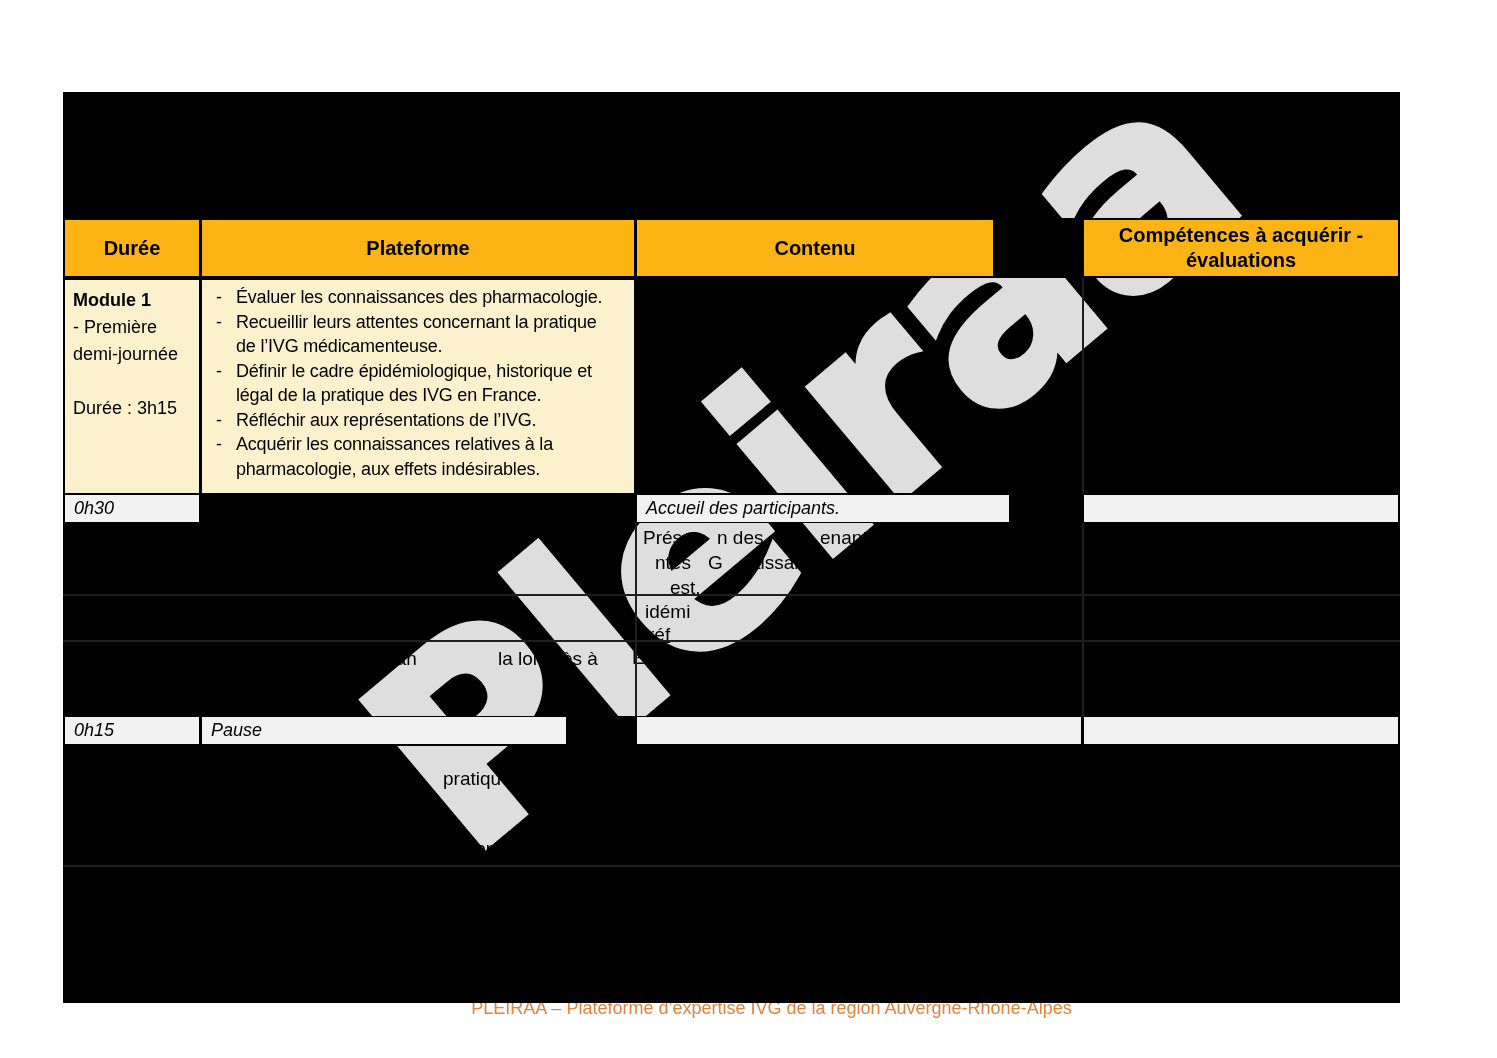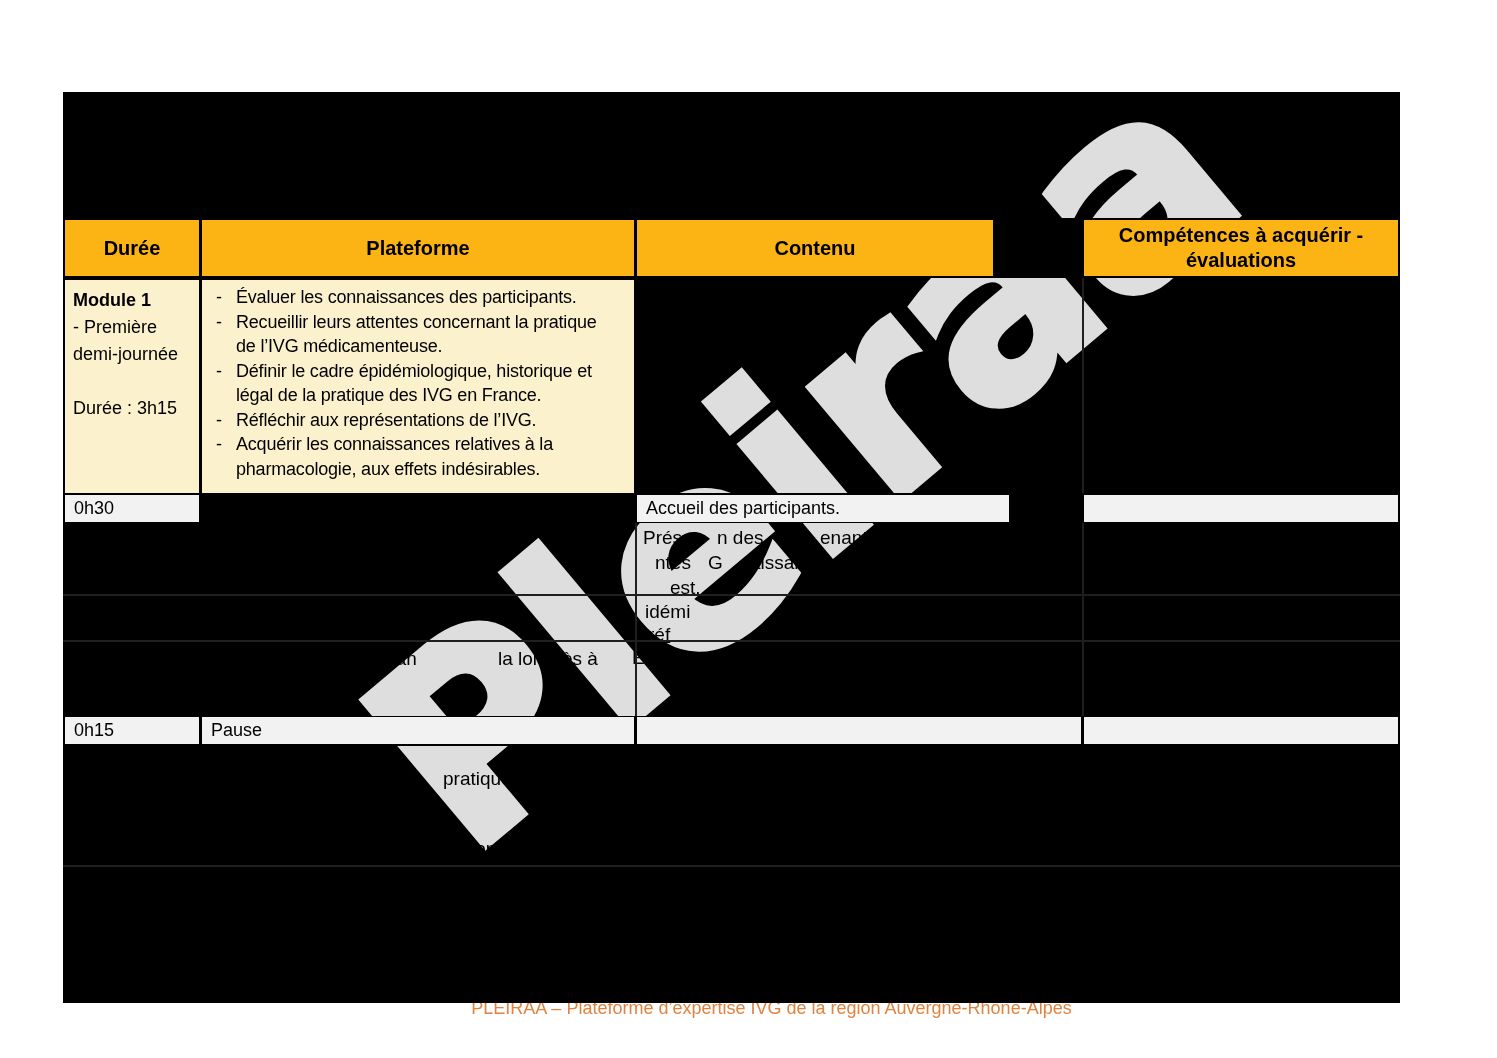--- a/index.html
+++ b/index.html
@@ -5,41 +5,41 @@
   html,body{margin:0;padding:0;background:#ffffff;}
   #page{position:relative;width:1497px;height:1058px;background:#ffffff;overflow:hidden;
         font-family:"Liberation Sans",sans-serif;color:#000;}
   
   #tbl{position:absolute;left:63px;top:92px;width:1337px;height:911px;background:#000;z-index:1;}
   .cell{position:absolute;box-sizing:border-box;}
   .hdr{background:#FBB414;font-weight:bold;font-size:20px;display:flex;align-items:center;
        justify-content:center;text-align:center;white-space:pre-line;line-height:25px;}
   .cream{background:#FCF1CD;}
   .gray{background:#F2F2F2;}
-  .rowtxt{font-size:18px;display:flex;align-items:center;padding-left:9px;}
+  .rowtxt{font-style:italic;font-size:18px;display:flex;align-items:center;padding-left:9px;}
   
   .h1{left:2px;top:128px;width:134px;height:56px;}
   .h2{left:139px;top:128px;width:432px;height:56px;}
   .h3{left:574px;top:128px;width:356px;height:56px;}
   .h4{left:1021px;top:128px;width:314px;height:56px;}
   
   .m1{left:2px;top:188px;width:134px;height:213px;font-size:18px;padding:7px 4px 0 8px;line-height:27px;}
   .m2{left:139px;top:188px;width:432px;height:213px;font-size:18px;padding:5px 0 0 14px;}
   .mod-title{font-weight:bold;}
   .mod-dur{margin-top:27px;}
   .bullet{display:flex;line-height:24.5px;}
   .bullet .dash{width:20px;flex:none;}
   .bullet .btxt{white-space:pre;letter-spacing:-0.2px;}
   
   .r1a{left:2px;top:403px;width:134px;height:27px;}
   .r1b{left:139px;top:403px;width:432px;height:27px;}
   .r1c{left:574px;top:403px;width:372px;height:27px;}
   .r1d{left:1021px;top:403px;width:314px;height:27px;}
   .r2a{left:2px;top:625px;width:134px;height:27px;}
-  .r2b{left:139px;top:625px;width:432px;height:27px;}
+  .r2b{left:139px;top:625px;width:364px;height:27px;}
   .r2c{left:574px;top:625px;width:444px;height:27px;}
   .r2d{left:1021px;top:625px;width:314px;height:27px;}
   
   .wmclip{position:absolute;overflow:hidden;z-index:5;pointer-events:none;}
   .wmA{left:63px;top:92px;width:1337px;height:126px;}
   .wmB{left:637px;top:278px;width:763px;height:215px;}
   .wmC{left:63px;top:523px;width:1337px;height:193px;}
   .wmD{left:63px;top:746px;width:1337px;height:257px;}
   .wm{position:absolute;font-family:"DejaVu Sans",sans-serif;font-weight:bold;font-size:260px;
       color:#DEDEDE;-webkit-text-stroke:8px #DEDEDE;white-space:nowrap;
@@ -75,21 +75,21 @@
 
     <div class="cell cream m1">
       <div class="mod-title">Module 1</div>
       <div class="mod-sub" style="white-space:pre-line;">- Première
 demi-journée</div>
       <div class="mod-dur">Durée : 3h15</div>
     </div>
     <div class="cell cream m2" id="objectives">
         <div class="bullet">
           <span class="dash">-</span>
-          <span class="btxt">Évaluer les connaissances des participants.</span>
+          <span class="btxt">Évaluer les connaissances des pharmacologie.</span>
         </div>
         <div class="bullet">
           <span class="dash">-</span>
           <span class="btxt">Recueillir leurs attentes concernant la pratique
 de l’IVG médicamenteuse.</span>
         </div>
         <div class="bullet">
           <span class="dash">-</span>
           <span class="btxt">Définir le cadre épidémiologique, historique et
 légal de la pratique des IVG en France.</span>

